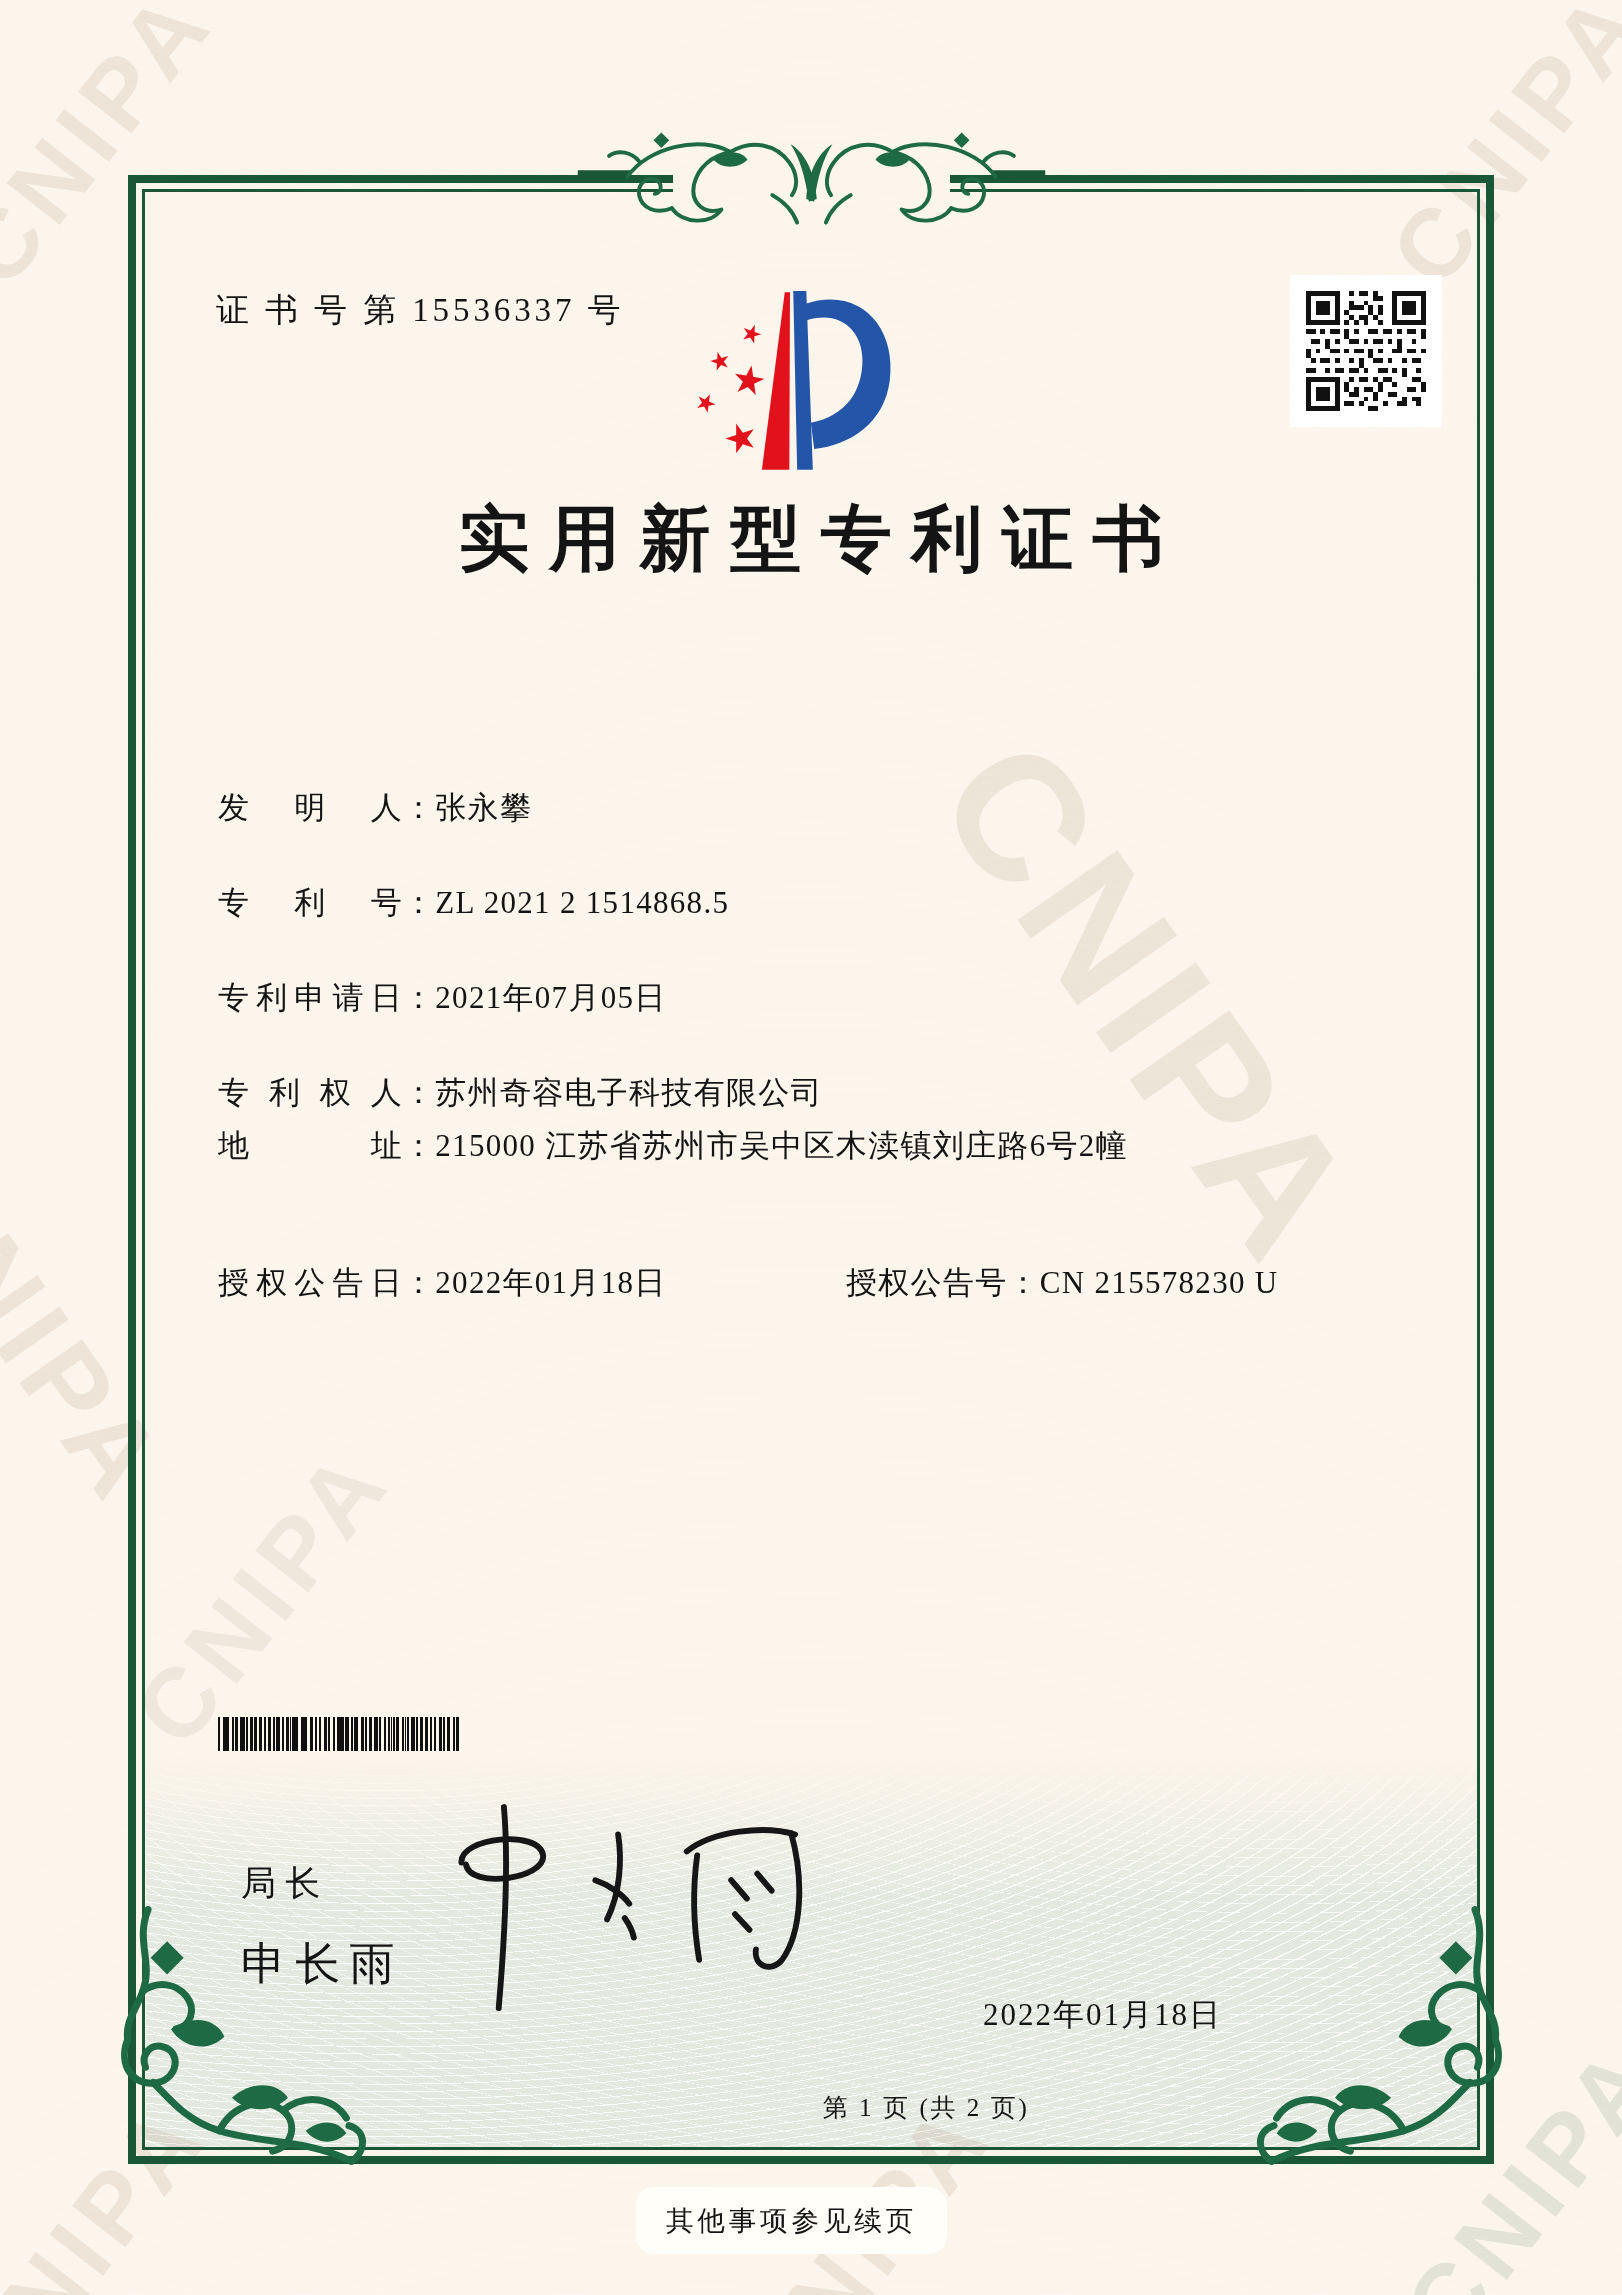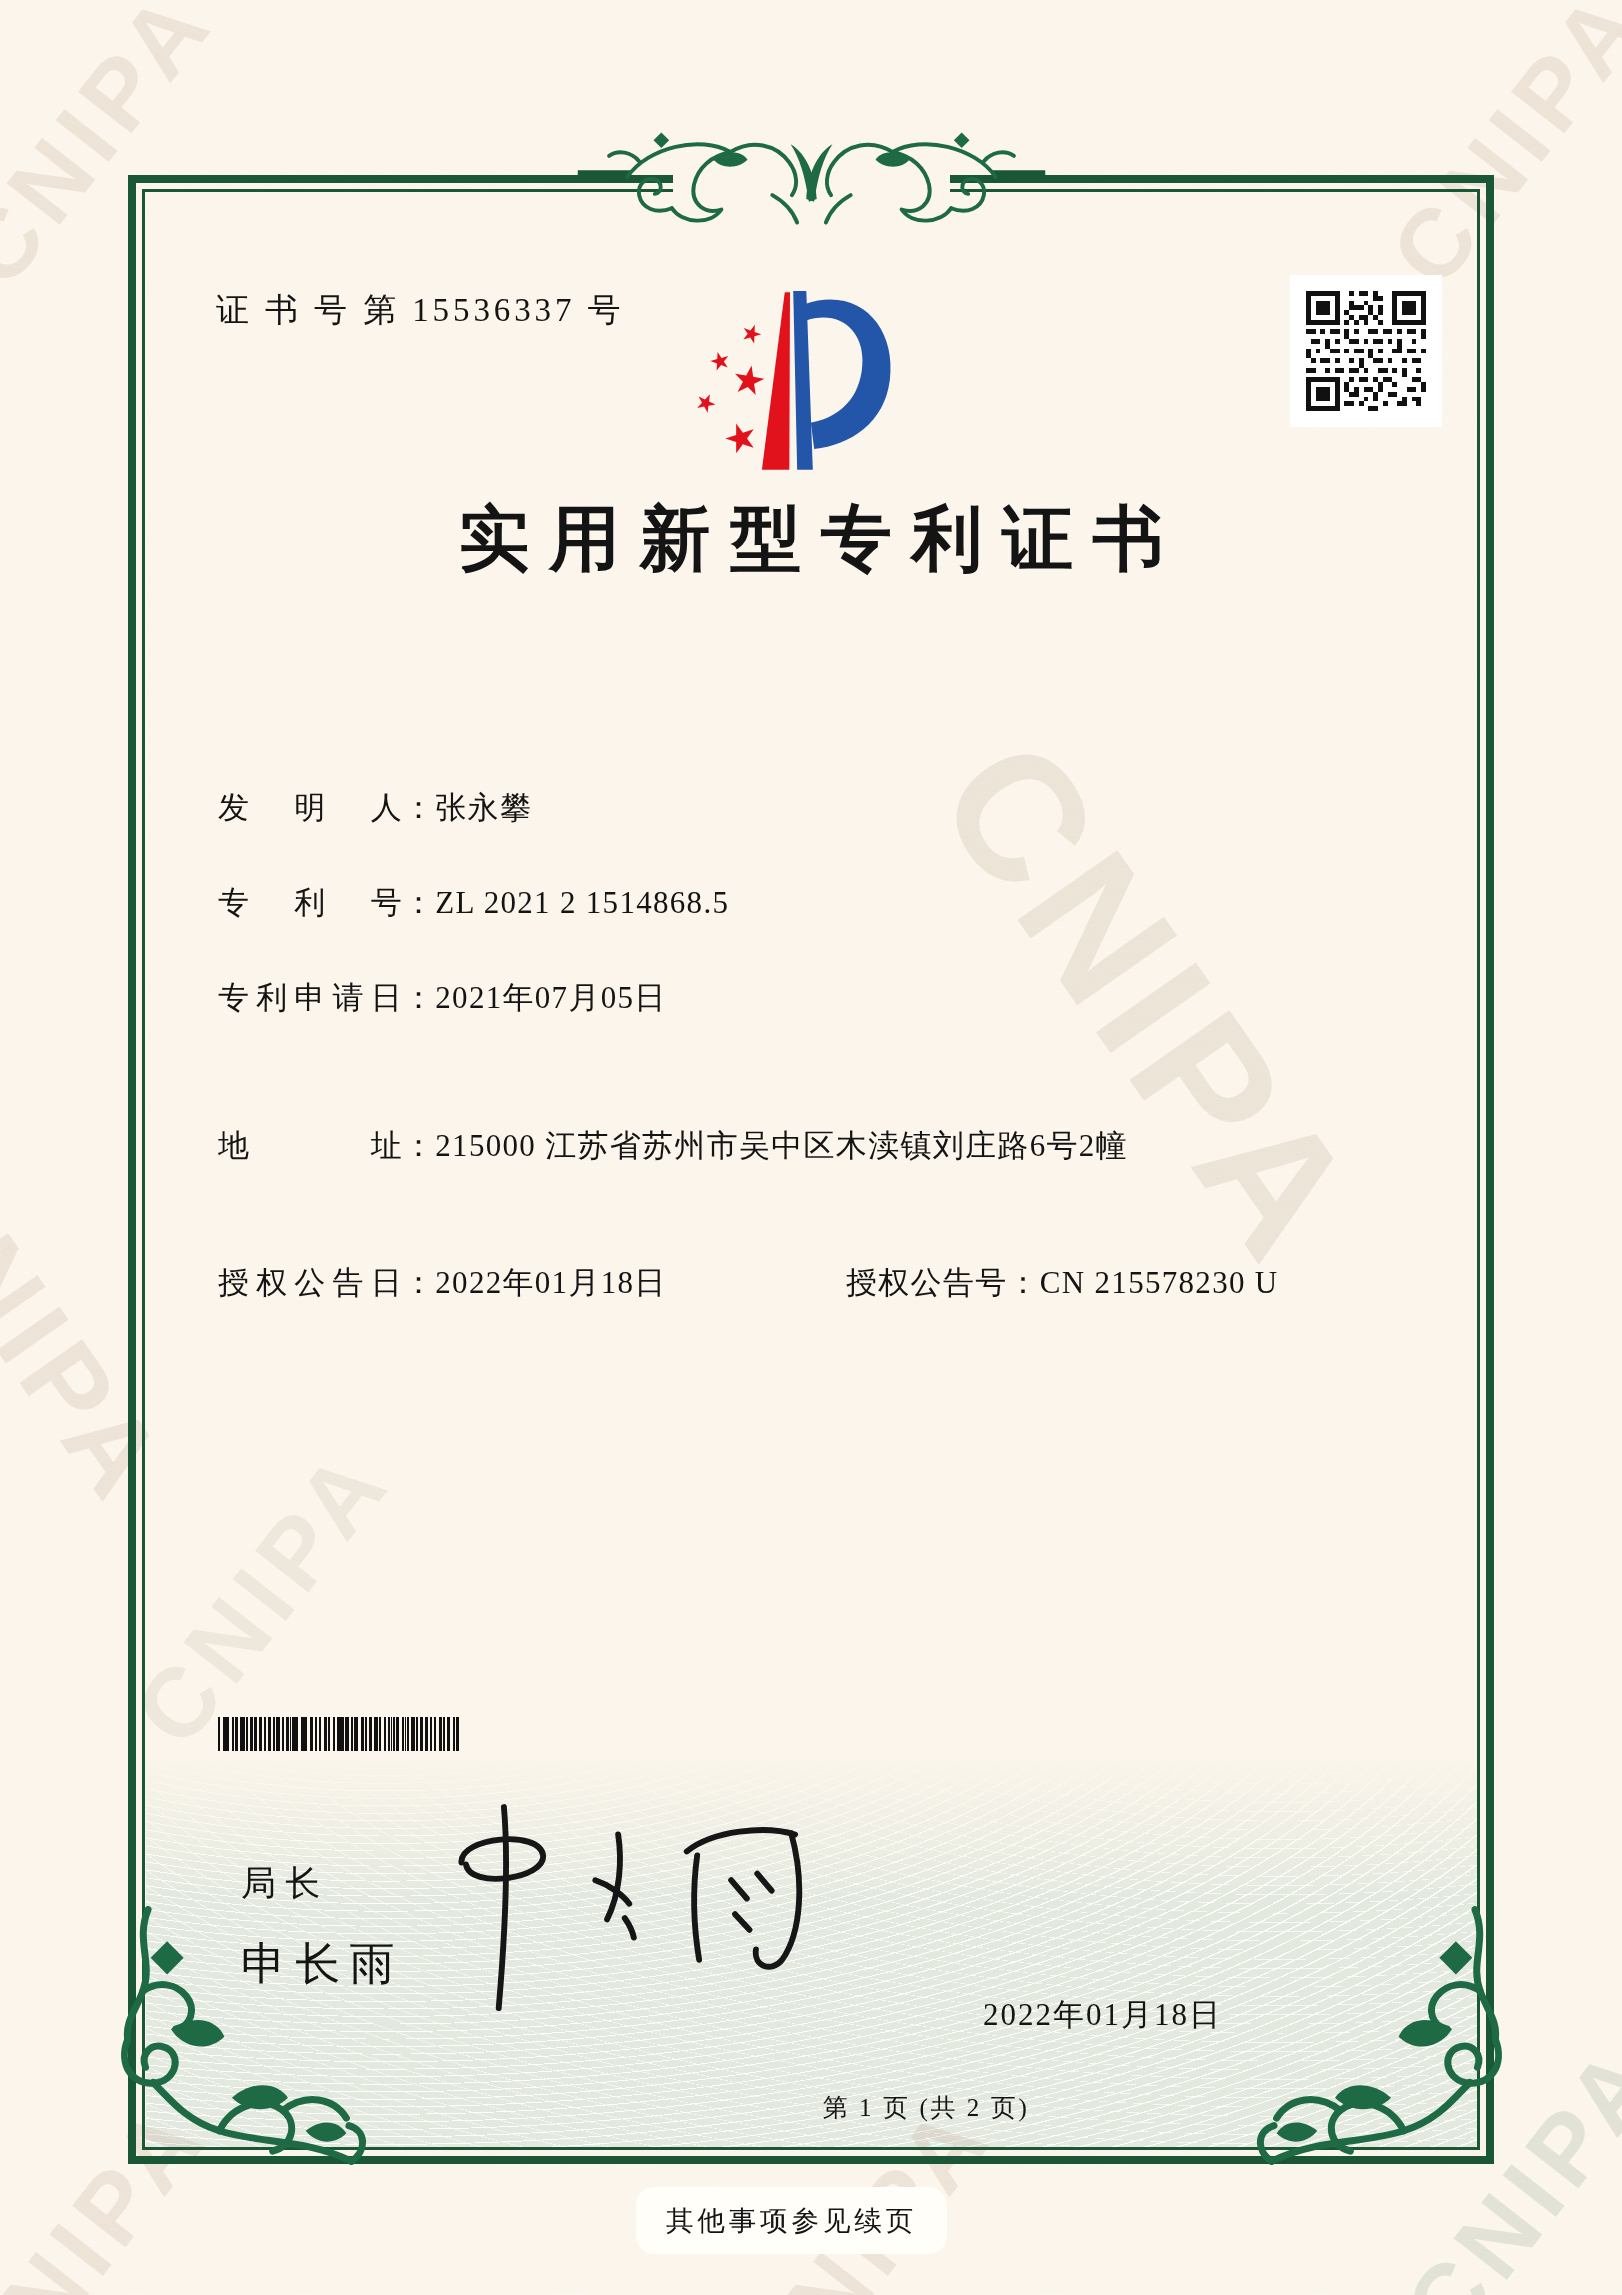--- a/index.html
+++ b/index.html
@@ -192,20 +192,23 @@
 
   <div class="field-row f1">
     <span class="flabel">发明人</span><span>：</span><span>张永攀</span>
   </div>
   <div class="field-row f2">
     <span class="flabel">专利号</span><span>：</span><span>ZL 2021 2 1514868.5</span>
   </div>
   <div class="field-row f3">
     <span class="flabel">专利申请日</span><span>：</span><span>2021年07月05日</span>
   </div>
+  <div class="field-row f4">
+    <span class="flabel">专利权人</span><span>：</span><span>苏州奇容电子科技有限公司</span>
+  </div>
   <div class="field-row f5">
     <span class="flabel">地址</span><span>：</span><span>215000 江苏省苏州市吴中区木渎镇刘庄路6号2幢</span>
   </div>
   <div class="field-row f6">
     <span class="flabel">授权公告日</span><span>：</span><span>2022年01月18日</span>
     <span class="pair2">
       <span>授权公告号</span><span>：</span><span>CN 215578230 U</span>
     </span>
   </div>
 

